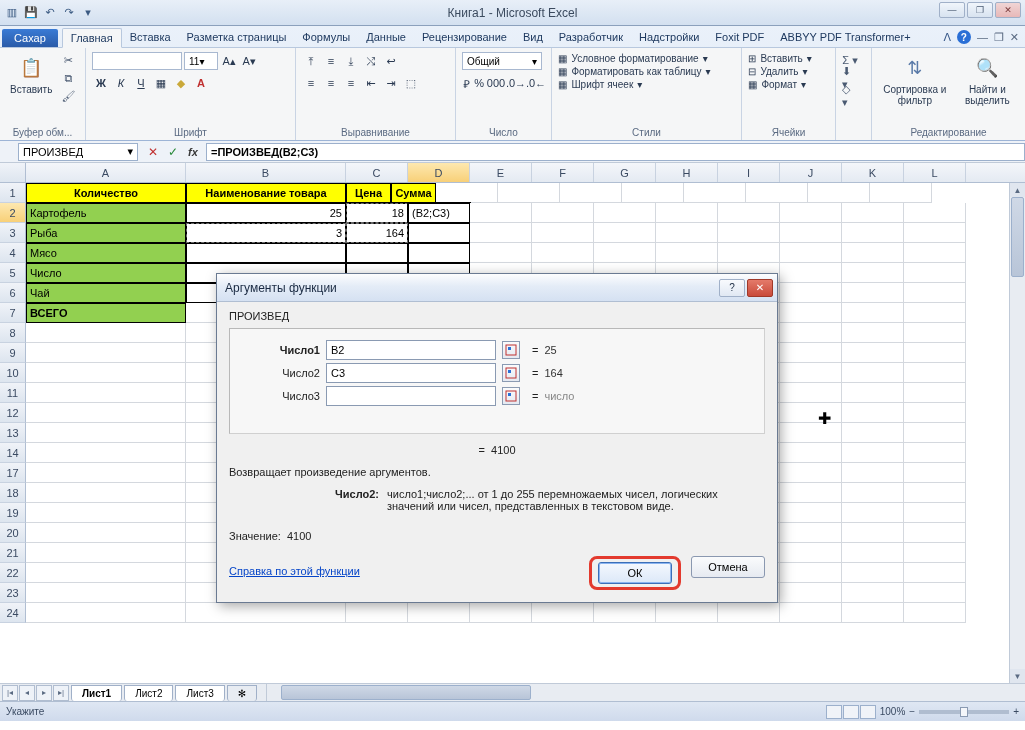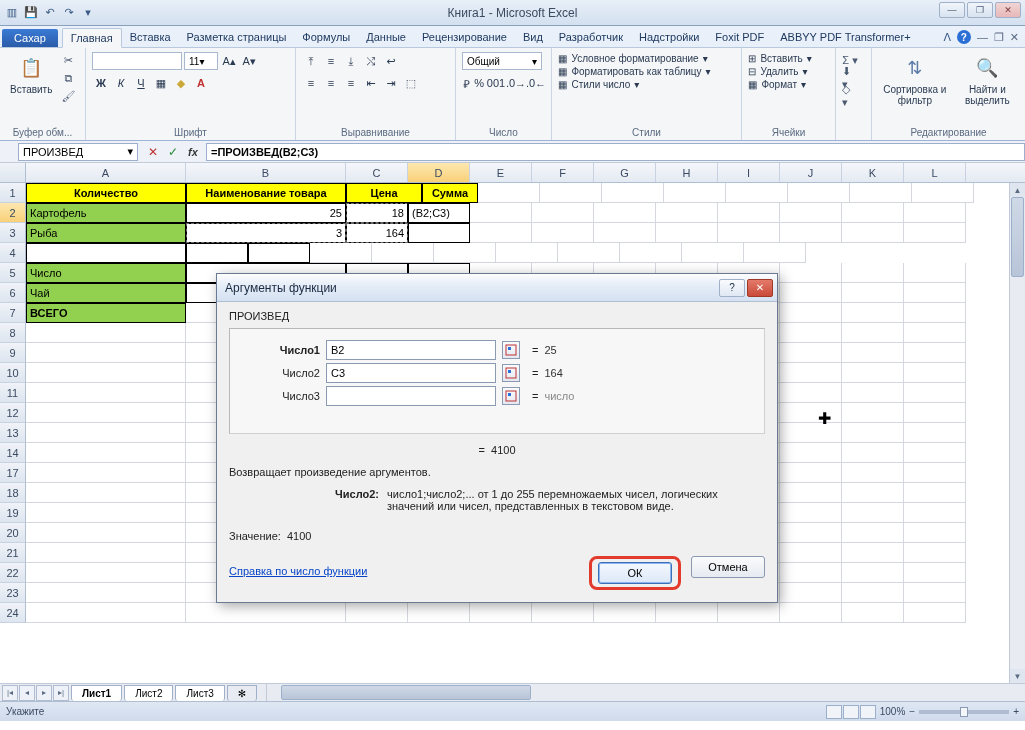--- a/index.html
+++ b/index.html
@@ -234,33 +234,33 @@
 
     <div class="group" style="width:96px">
       <div>
         <div class="num-fmt">
             <span>Общий</span>
             <span>▾</span>
           </div>
         <div class="btn-row" style="margin-top:4px">
           <span class="rbtn">₽</span>
           <span class="rbtn">%</span>
-          <span class="rbtn">001</span>
+          <span class="rbtn">000</span>
           <span class="rbtn">.0→</span>
           <span class="rbtn">.0←</span>
         </div>
       </div>
       <div class="group-title">Число</div>
     </div>
 
     <div class="group" style="width:190px">
       <div>
         <div class="styles-op"><span>▦</span><span>Условное форматирование</span> ▾</div>
         <div class="styles-op"><span>▦</span><span>Форматировать как таблицу</span> ▾</div>
-        <div class="styles-op"><span>▦</span><span>Стили число</span> ▾</div>
+        <div class="styles-op"><span>▦</span><span>Шрифт ячеек</span> ▾</div>
       </div>
       <div class="group-title">Стили</div>
     </div>
 
     <div class="group" style="width:94px">
       <div>
         <div class="styles-op">⊞ <span>Вставить</span> ▾</div>
         <div class="styles-op">⊟ <span>Удалить</span> ▾</div>
         <div class="styles-op">▦ <span>Формат</span> ▾</div>
       </div>
@@ -323,22 +323,22 @@
         <div class="col-h" style="width: 62px;">J</div>
         <div class="col-h" style="width: 62px;">K</div>
         <div class="col-h" style="width: 62px;">L</div>
       </div>
   </div>
   <div class="rows" id="rows-host">
       <div class="row">
         <div class="row-h">1</div>
         <div class="cell hdr-y" style="width: 160px;">Количество</div>
         <div class="cell hdr-y" style="width: 160px;">Наименование товара</div>
-        <div class="cell hdr-y" style="width: 76px;">Цена</div>
-        <div class="cell hdr-y" style="width: 56px;">Сумма</div>
+        <div class="cell hdr-y" style="width: 45px;">Цена</div>
+        <div class="cell hdr-y" style="width: 45px;">Сумма</div>
         <div class="cell " style="width: 62px;"></div>
         <div class="cell " style="width: 62px;"></div>
         <div class="cell " style="width: 62px;"></div>
         <div class="cell " style="width: 62px;"></div>
         <div class="cell " style="width: 62px;"></div>
         <div class="cell " style="width: 62px;"></div>
         <div class="cell " style="width: 62px;"></div>
         <div class="cell " style="width: 62px;"></div>
       </div>
       <div class="row">
@@ -366,20 +366,21 @@
         <div class="cell " style="width: 62px;"></div>
         <div class="cell " style="width: 62px;"></div>
         <div class="cell " style="width: 62px;"></div>
         <div class="cell " style="width: 62px;"></div>
         <div class="cell " style="width: 62px;"></div>
         <div class="cell " style="width: 62px;"></div>
         <div class="cell " style="width: 62px;"></div>
       </div>
       <div class="row">
         <div class="row-h">4</div>
+        <div class="cell green" style="width: 160px;">Мясо</div>
         <div class="cell bord num" style="width: 160px;"></div>
         <div class="cell bord num" style="width: 62px;"></div>
         <div class="cell bord" style="width: 62px;"></div>
         <div class="cell " style="width: 62px;"></div>
         <div class="cell " style="width: 62px;"></div>
         <div class="cell " style="width: 62px;"></div>
         <div class="cell " style="width: 62px;"></div>
         <div class="cell " style="width: 62px;"></div>
         <div class="cell " style="width: 62px;"></div>
         <div class="cell " style="width: 62px;"></div>
@@ -752,21 +753,21 @@
     </div>
     <div class="desc">Возвращает произведение аргументов.</div>
     <div class="arg-desc">
       <div class="arg-desc-lbl">Число2:</div>
       <div class="arg-desc-txt">число1;число2;... от 1 до 255 перемножаемых чисел, логических значений или чисел, представленных в текстовом виде.</div>
     </div>
     <div class="val-row">
       <span>Значение:</span>&nbsp;&nbsp;<span>4100</span>
     </div>
     <div style="display:flex; justify-content:space-between; align-items:center">
-      <span class="link">Справка по число функции</span>
+      <span class="link">Справка по этой функции</span>
       <div class="dlg-buttons">
         <span class="ok-highlight">
           <button class="dlg-btn">ОК</button>
         </span>
         <button class="dlg-btn">Отмена</button>
       </div>
     </div>
   </div>
 </div>
 

